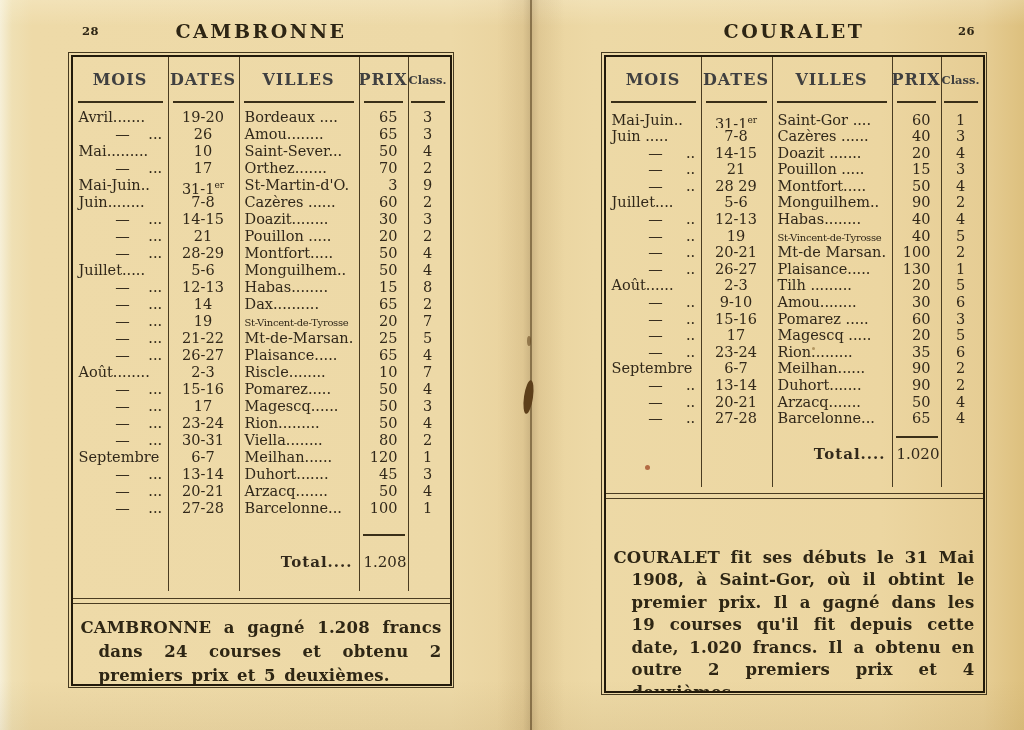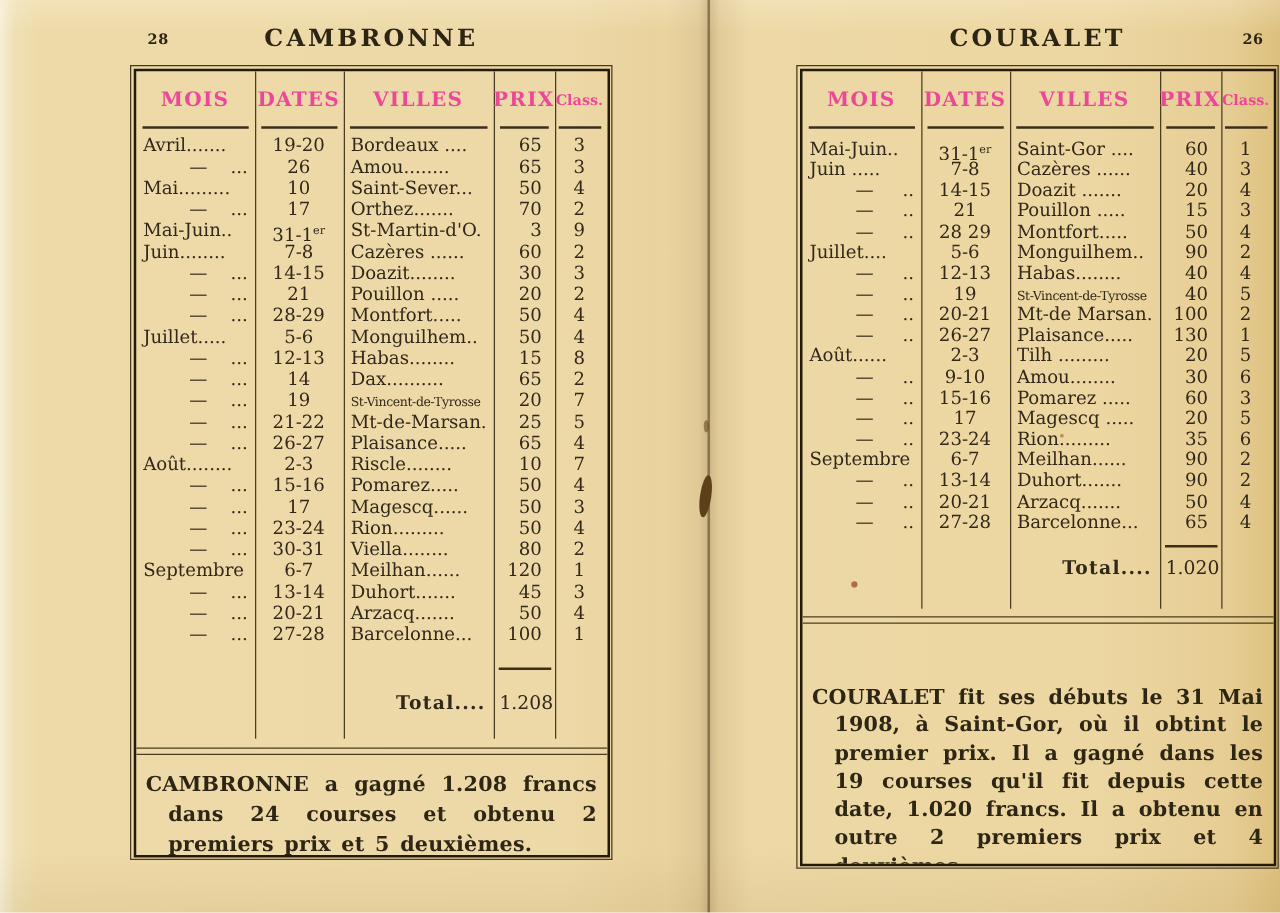--- a/index.html
+++ b/index.html
@@ -5,21 +5,21 @@
   html,body{margin:0;padding:0;}
   body{
     width:1024px;height:730px;overflow:hidden;
     font-family:"DejaVu Serif","Liberation Serif",serif;
     background:
       linear-gradient(180deg, rgba(255,250,230,.25) 0px, rgba(255,250,230,0) 26px, rgba(0,0,0,0) 680px, rgba(150,120,60,.10) 730px),
       linear-gradient(90deg, #f6efd7 0px, #efe0b4 12px, #eedaa8 32px, #edd9a7 44%, #e9d29d 51%, #edd9a6 58%, #ecd6a1 86%, #e6cd94 96%, #ddc07e 100%);
     color:#312817;
     position:relative;
   }
-  .scan{position:absolute;inset:0;margin-left:36px;}
+  .scan{position:absolute;inset:0;}
 
   
   .gutter{position:absolute;left:497px;top:0;width:68px;height:730px;pointer-events:none;
     background:linear-gradient(90deg, rgba(130,95,45,0) 0%, rgba(130,95,45,.10) 38%, rgba(95,68,30,.22) 50%, rgba(130,95,45,.10) 62%, rgba(130,95,45,0) 100%);}
   .crease-line{position:absolute;left:530px;top:0;width:2px;height:730px;background:rgba(82,60,28,.55);}
   .stitch-hole{position:absolute;left:524px;top:380px;width:9px;height:34px;background:#5d3f1a;border-radius:50%;transform:rotate(8deg);}
   .stitch-dot{position:absolute;left:527px;top:336px;width:4px;height:10px;background:rgba(95,66,28,.55);border-radius:50%;}
   .speck-red{position:absolute;left:645px;top:465px;width:5px;height:5px;background:#a4502c;border-radius:50%;opacity:.8;}
   .speck-brown{position:absolute;left:812px;top:347px;width:3px;height:3px;background:#8a6a35;border-radius:50%;opacity:.6;}
 
@@ -41,21 +41,21 @@
   .table-region{position:relative;width:100%;}
   #table-left{height:541px;}
   #table-right{height:436px;}
   .v{position:absolute;top:0;width:1px;background:#4a3c21;}
   #table-left .v{bottom:7px;}
   #table-right .v{bottom:6px;}
   .v1{left:95px;}.v2{left:166px;}.v3{left:286px;}.v4{left:335px;}
 
   .thead{display:flex;height:46px;}
   .th{position:relative;box-sizing:border-box;display:flex;align-items:center;justify-content:center;
-      font-weight:bold;font-size:16px;letter-spacing:1px;color:#ec4899;}
+      font-weight:bold;font-size:16px;letter-spacing:1px;color:#404040;}
   .th::after{content:"";position:absolute;left:5px;right:5px;bottom:0;height:2px;background:#3a2f18;}
   .th-mois{width:95px;}.th-dates{width:71px;}.th-villes{width:120px;}.th-prix{width:49px;}
   .th-class{width:40px;font-size:11.5px;letter-spacing:0;}
   .th-class::after{left:3px;right:3px;}
 
   .tbody{display:block;}
   #tbody-left{padding-top:6px;}
   #tbody-right{padding-top:9px;}
   .row{display:flex;}
   #tbody-left .row{height:17px;}

